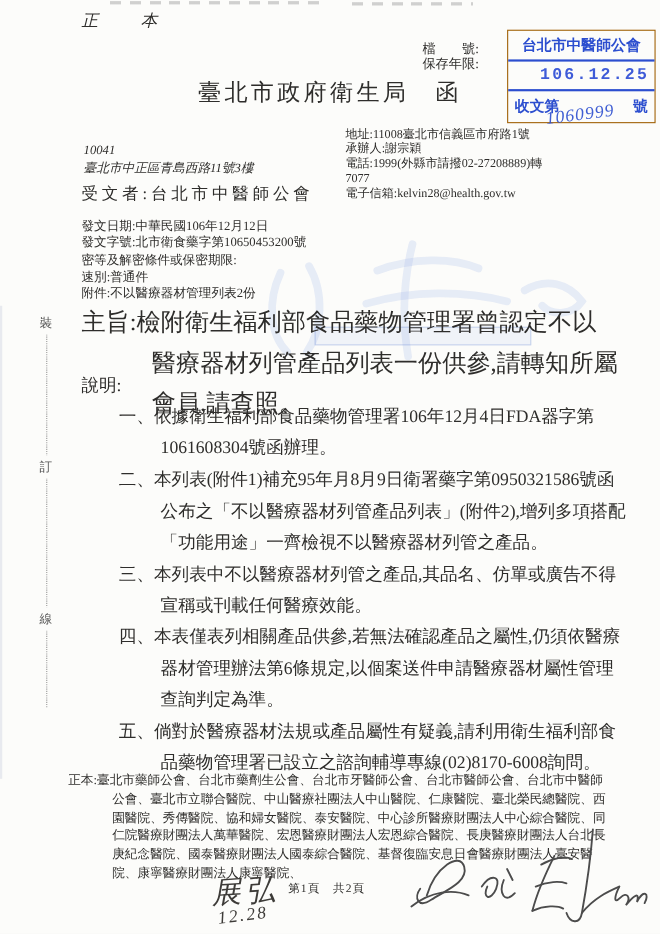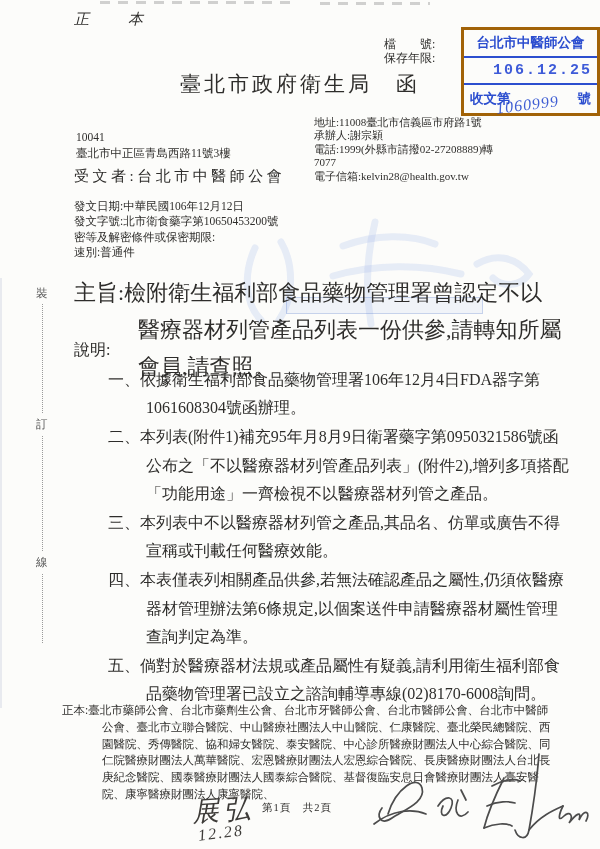--- a/index.html
+++ b/index.html
@@ -13,31 +13,31 @@
   }
   .abs{position:absolute;}
   
   .scan-dash{height:3px;opacity:.45;
     background:repeating-linear-gradient(90deg,#9a9a9a 0 10px,transparent 10px 18px);}
   
   .copy-type{left:74px;top:10px;font-size:15px;letter-spacing:12px;white-space:nowrap;font-style:italic;}
   .file-labels{left:384px;top:38px;font-size:12px;line-height:13.5px;white-space:nowrap;}
   .doc-title{left:0;right:0;top:70px;text-align:center;font-size:21px;letter-spacing:3px;white-space:nowrap;}
   
-  .stamp{left:461px;top:27px;width:133px;border:3px solid #a16207;color:#2c4ecf;
+  .stamp{left:461px;top:27px;width:133px;border:1px solid #a16207;color:#2c4ecf;
     background:rgba(255,255,255,.0);}
   .stamp-row{padding:4px 4px;text-align:center;font-weight:bold;font-size:13.5px;white-space:nowrap;}
   .stamp-row.date{font-family:"Liberation Mono","DejaVu Sans Mono",monospace;font-size:15px;letter-spacing:2px;color:#3e5bd8;padding-left:28px;}
   .stamp-row + .stamp-row{border-top:2.5px solid #2c4ecf;}
   .stamp-row.receipt{display:flex;justify-content:space-between;padding:5px 6px;}
   .stamp-handno{left:496px;top:96px;font-size:16px;font-style:italic;color:#2c4ecf;
     transform:rotate(-7deg);letter-spacing:1px;opacity:.9;}
   
   .sender-info{left:314px;top:116px;font-size:11px;line-height:13.4px;white-space:nowrap;}
-  .recipient-addr{left:76px;top:130px;font-size:11.5px;line-height:15.5px;white-space:nowrap;}
+  .recipient-addr{left:76px;top:130px;font-size:11.5px;line-height:15.5px;white-space:nowrap;font-style:italic;}
   .recipient-line{left:74px;top:167px;font-size:15px;letter-spacing:3.5px;white-space:nowrap;}
   .meta{left:74px;top:199px;font-size:11.5px;line-height:15.3px;white-space:nowrap;}
   
   .subject{left:74px;top:274px;width:488px;font-size:22px;line-height:37px;
     padding-left:64px;text-indent:-64px;box-sizing:border-box;}
   .explain-label{left:74px;top:340px;font-size:16px;}
   .items{left:108px;top:366px;width:462px;}
   .item{font-size:16px;line-height:28.2px;padding-left:38px;text-indent:-38px;margin-bottom:1px;}
   
   .recipients{left:62px;top:702px;width:452px;font-size:11.5px;line-height:16.8px;
@@ -113,20 +113,21 @@
     <div>10041</div>
     <div>臺北市中正區青島西路11號3樓</div>
   </div>
   <div class="abs recipient-line">受文者:台北市中醫師公會</div>
 
   <div class="abs meta">
     <div>發文日期:中華民國106年12月12日</div>
     <div>發文字號:北市衛食藥字第10650453200號</div>
     <div>密等及解密條件或保密期限:</div>
     <div>速別:普通件</div>
+    <div>附件:不以醫療器材管理列表2份</div>
   </div>
 
   <div class="abs subject"><span>主旨:</span><span>檢附衛生福利部食品藥物管理署曾認定不以醫療器材列管產品列表一份供參,請轉知所屬會員,請查照。</span></div>
 
   <div class="abs explain-label">說明:</div>
   <div class="abs items">
     <div class="item"><span>一、</span><span>依據衛生福利部食品藥物管理署106年12月4日FDA器字第1061608304號函辦理。</span></div>
     <div class="item"><span>二、</span><span>本列表(附件1)補充95年月8月9日衛署藥字第0950321586號函公布之「不以醫療器材列管產品列表」(附件2),增列多項搭配「功能用途」一齊檢視不以醫療器材列管之產品。</span></div>
     <div class="item"><span>三、</span><span>本列表中不以醫療器材列管之產品,其品名、仿單或廣告不得宣稱或刊載任何醫療效能。</span></div>
     <div class="item"><span>四、</span><span>本表僅表列相關產品供參,若無法確認產品之屬性,仍須依醫療器材管理辦法第6條規定,以個案送件申請醫療器材屬性管理查詢判定為準。</span></div>

